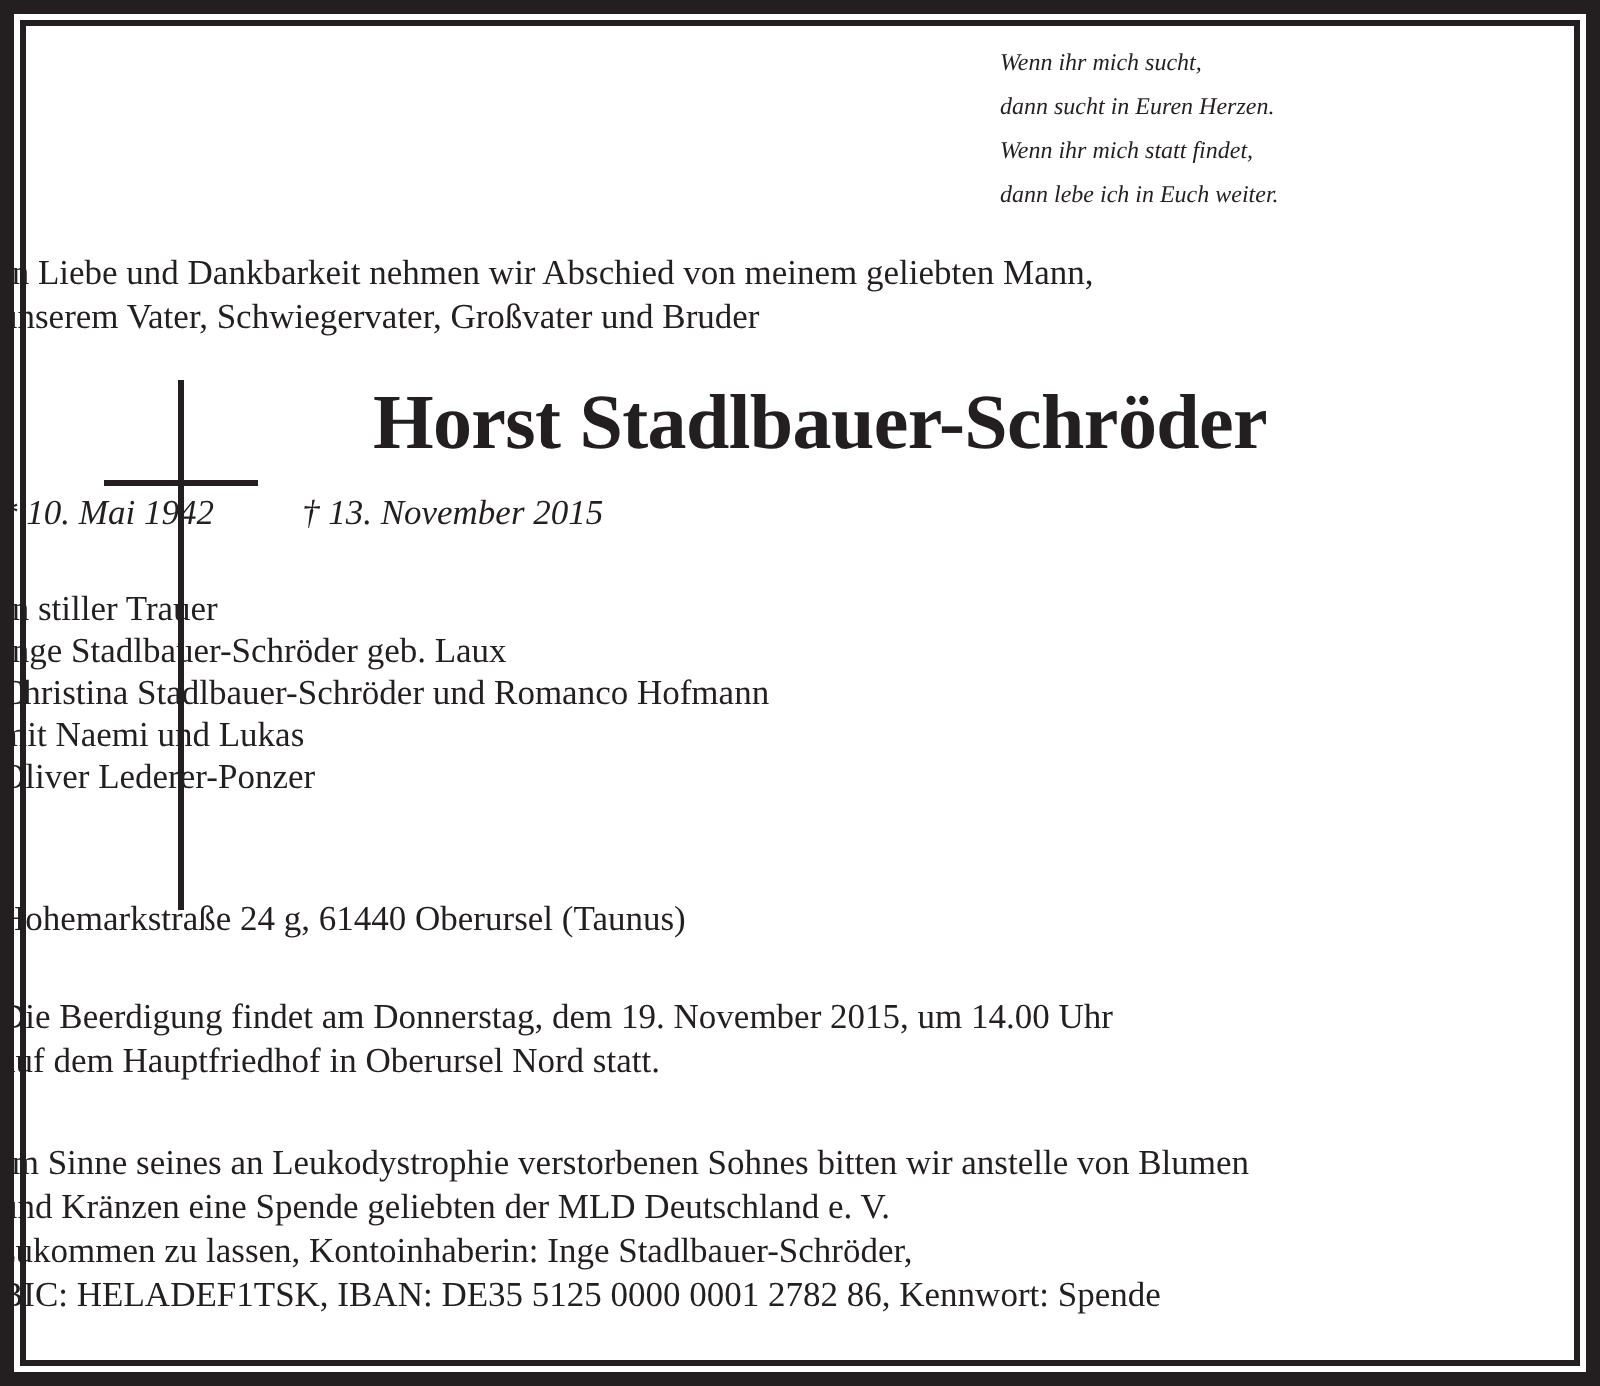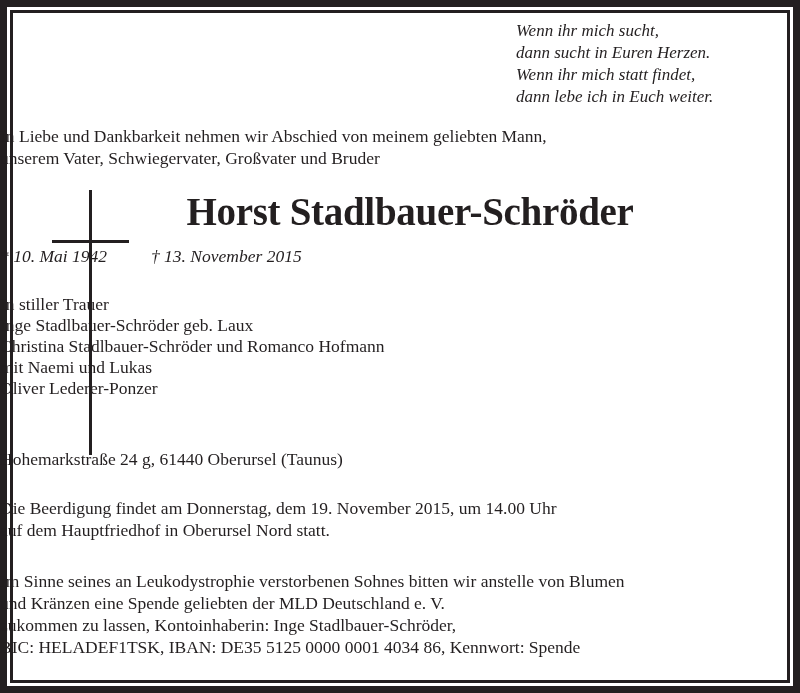--- a/index.html
+++ b/index.html
@@ -16,22 +16,22 @@
     background: #ffffff;
   }
   .inner-frame {
     position: absolute; left: 10px; top: 10px; right: 10px; bottom: 10px;
     border: 3px solid #231f20;
     background: #ffffff;
     box-sizing: border-box;
   }
   .canvas { position: absolute; left: 0; top: 0; width: 800px; height: 693px; }
   .poem {
-    position: absolute; left: 516px; top: 20px;
-    font-style: italic; font-size: 17px; line-height: 22px;
+    position: absolute; left: 500px; top: 20px;
+    font-style: italic; font-size: 12px; line-height: 22px;
   }
   .poem div { white-space: nowrap; }
   .center-block {
     position: absolute; left: 0; width: 800px; text-align: left;
     font-size: 17.5px; line-height: 22px; white-space: nowrap;
   }
   .intro { top: 125px; }
   .name {
     position: absolute; left: 160px; width: 500px; top: 188px;
     text-align: center; font-weight: bold; font-size: 39px; line-height: 48px;
@@ -94,16 +94,16 @@
 
   <div class="center-block funeral">
     <div>Die Beerdigung findet am Donnerstag, dem 19. November 2015, um 14.00 Uhr</div>
     <div>auf dem Hauptfriedhof in Oberursel Nord statt.</div>
   </div>
 
   <div class="center-block donation">
     <div>Im Sinne seines an Leukodystrophie verstorbenen Sohnes bitten wir anstelle von Blumen</div>
     <div>und Kränzen eine Spende geliebten der MLD Deutschland e. V.</div>
     <div>zukommen zu lassen, Kontoinhaberin: Inge Stadlbauer-Schröder,</div>
-    <div>BIC: HELADEF1TSK, IBAN: DE35 5125 0000 0001 4034 86, Kennwort: Spende</div>
+    <div>BIC: HELADEF1TSK, IBAN: DE35 5125 0000 0001 2782 86, Kennwort: Spende</div>
   </div>
 
 </div>
 
 </body></html>

